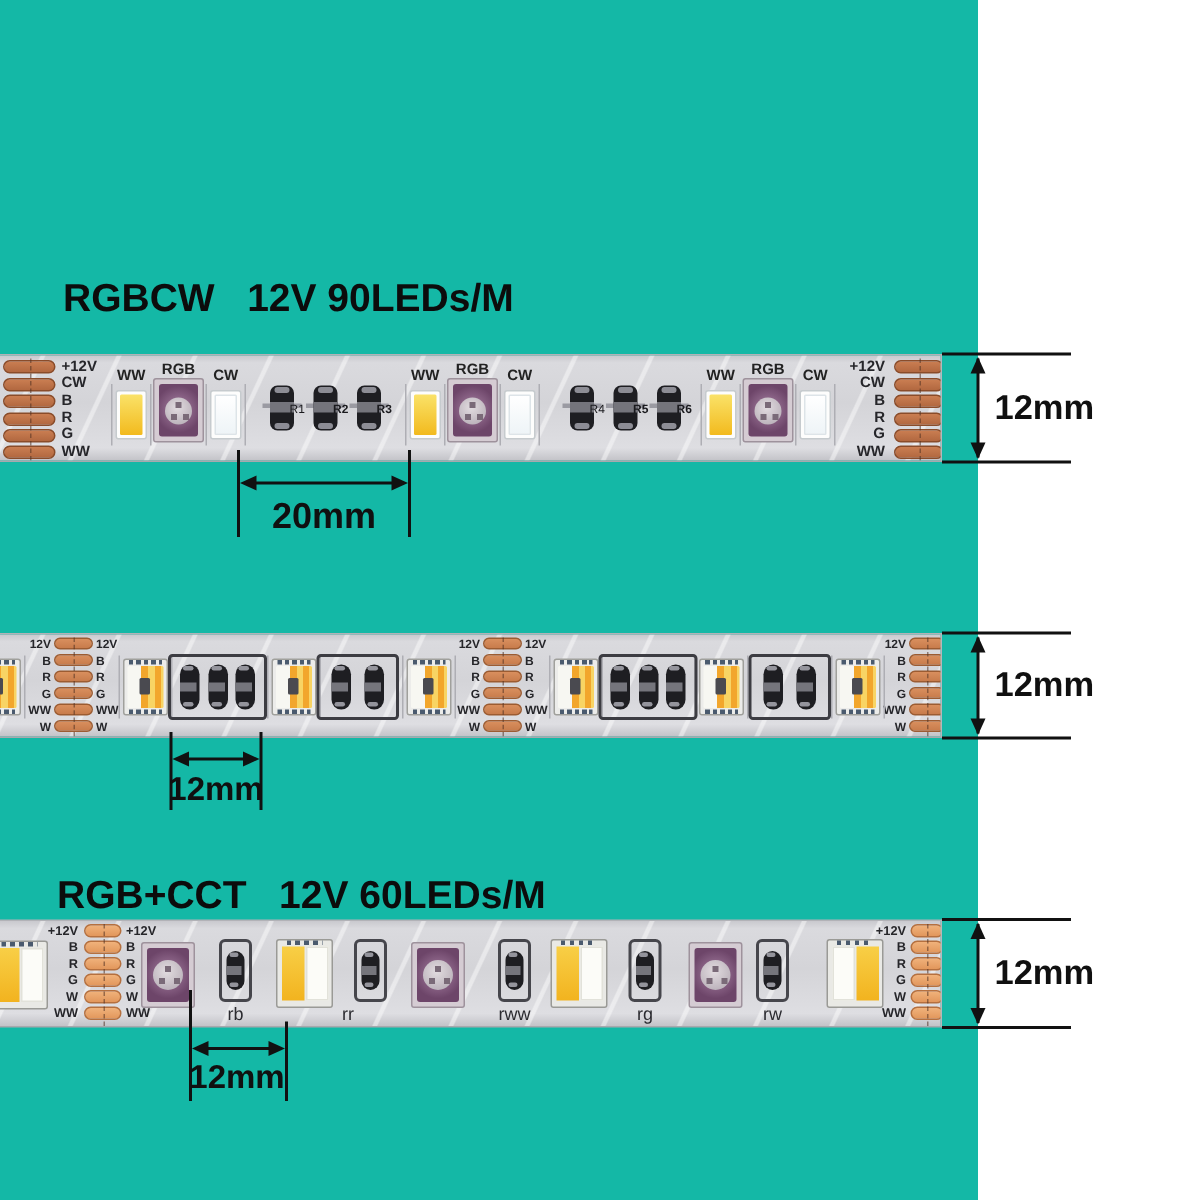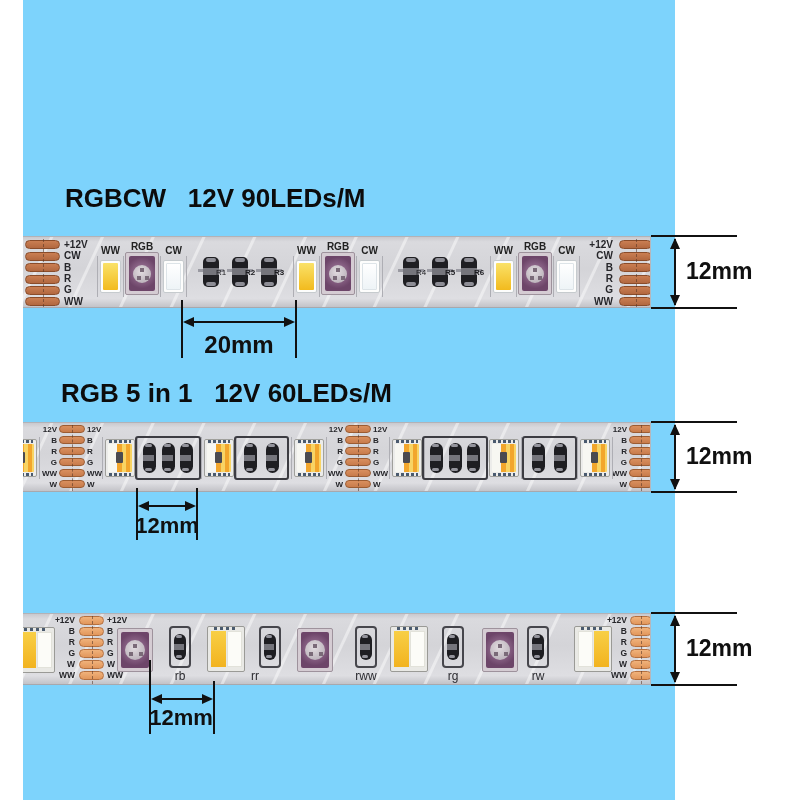--- a/index.html
+++ b/index.html
@@ -1,18 +1,18 @@
 <!DOCTYPE html>
 <html><head>
 <meta charset="utf-8">
 <style>
   * { margin:0; padding:0; box-sizing:border-box; }
   html,body { width:800px; height:800px; background:#fff; overflow:hidden;
     font-family:"Liberation Sans", sans-serif; }
-  .page { position:absolute; left:0; top:0; width:652px; height:800px; background:#7dd3fc;margin-left:23px; }
+  .page { position:absolute; left:0; top:0; width:652px; height:800px; background:#14b8a6; }
   .title { position:absolute; font-weight:bold; font-size:26px; color:#0c0c0c; white-space:pre; }
   .strip { position:absolute; left:0; width:628px; overflow:hidden;
     background:linear-gradient(180deg,#c9c9ce 0,#dadade 7%,#d4d4d8 45%,#dedee2 88%,#c3c3c8 100%);
     border-top:1px solid #b2b2b7; border-bottom:1px solid #a8a8ad; border-right:1px solid #b6b6bb; }
   .strip .sheen { position:absolute; left:0; top:0; width:100%; height:100%; pointer-events:none;
     background:repeating-linear-gradient(115deg, rgba(255,255,255,0) 0 24px,
       rgba(255,255,255,.45) 25px 27px, rgba(255,255,255,0) 28px 46px); }
   .dimline { position:absolute; background:#111; }
   .dimtext { position:absolute; font-weight:bold; color:#101010; }
   .tri { position:absolute; width:0; height:0; }
@@ -169,21 +169,20 @@
 
   <div>
     <div class="dimline" style="left:158px; top:300px; width:2px; height:58px;"></div>
     <div class="dimline" style="left:272px; top:300px; width:2px; height:58px;"></div>
     <div class="dimline" style="left:163px; top:321px; width:106px; height:2px;"></div>
     <div class="tri" style="left:160px; top:317px; border-top:5px solid transparent; border-bottom:5px solid transparent; border-right:11px solid #111;"></div>
     <div class="tri" style="left:261px; top:317px; border-top:5px solid transparent; border-bottom:5px solid transparent; border-left:11px solid #111;"></div>
     <div class="dimtext" style="left:158px; top:331px; width:116px; text-align:center; font-size:24px;">20mm</div>
   </div>
 
-  <div class="title" style="left:38px; top:378px;">RGB 5 in 1   12V 60LEDs/M</div>
   <div class="strip" id="strip-1" style="top:422px; height:70px;">
       <div class="sheen"></div>
       <div style="position: absolute; left: 16px; top: 14px; width: 1px; height: 42px; background: rgb(174, 174, 180);"></div>
       <div style="position: absolute; left: -16px; top: 16px; width: 30px; height: 38px; background: rgb(236, 236, 234); border: 1px solid rgb(160, 160, 156); border-radius: 2px; padding: 2px;">
         <div style="position: absolute; left: 3px; top: 0px; width: 22px; height: 3px; background: repeating-linear-gradient(90deg, rgb(74, 90, 110) 0px, rgb(74, 90, 110) 3px, transparent 3px, transparent 5px);"></div>
         <div style="position: absolute; left: 3px; top: 33px; width: 22px; height: 3px; background: repeating-linear-gradient(90deg, rgb(74, 90, 110) 0px, rgb(74, 90, 110) 3px, transparent 3px, transparent 5px);"></div>
         <div style="position: absolute; left: 2px; top: 4px; width: 24px; height: 28px; border-radius: 1px; background: linear-gradient(90deg, rgb(247, 247, 242) 0px, rgb(247, 247, 242) 38%, rgb(242, 166, 44) 38%, rgb(242, 166, 44) 58%, rgb(248, 212, 100) 58%, rgb(248, 212, 100) 76%, rgb(242, 166, 44) 76%, rgb(242, 166, 44) 92%, rgb(248, 212, 100) 92%, rgb(248, 212, 100) 100%);"></div>
         <div style="position: absolute; left: 10px; top: 12px; width: 7px; height: 11px; background: rgb(74, 74, 80); border-radius: 1px;"></div>
       </div>
       <div style="position: absolute; left: 16px; top: 2px; width: 18px; text-align: right; font-size: 8px; font-weight: bold; color: rgb(38, 38, 42); line-height: 9px;">12V</div>
@@ -356,20 +355,21 @@
 
   <div>
     <div class="dimline" style="left:113px; top:488px; width:2px; height:52px;"></div>
     <div class="dimline" style="left:173px; top:488px; width:2px; height:52px;"></div>
     <div class="dimline" style="left:118px; top:505px; width:52px; height:2px;"></div>
     <div class="tri" style="left:115px; top:501px; border-top:5px solid transparent; border-bottom:5px solid transparent; border-right:11px solid #111;"></div>
     <div class="tri" style="left:162px; top:501px; border-top:5px solid transparent; border-bottom:5px solid transparent; border-left:11px solid #111;"></div>
     <div class="dimtext" style="left:98px; top:513px; width:92px; text-align:center; font-size:22px;">12mm</div>
   </div>
 
+  <div class="title" style="left:38px; top:581px;">RGB+CCT   12V 60LEDs/M</div>
   <div class="strip" id="strip-2" style="top:613px; height:72px;">
       <div class="sheen"></div>
       <div style="position: absolute; left: -6px; top: 13px; width: 38px; height: 46px; background: rgb(233, 233, 229); border: 1px solid rgb(154, 154, 150); border-radius: 2px; padding: 3px;">
         <div style="position: absolute; left: 6px; top: 0px; width: 24px; height: 3px; background: repeating-linear-gradient(90deg, rgb(74, 90, 110) 0px, rgb(74, 90, 110) 3px, transparent 3px, transparent 6px);"></div>
         <div style="position: absolute; left: 3px; top: 4px; width: 15px; height: 36px; background: linear-gradient(rgb(248, 207, 70), rgb(242, 179, 31));"></div>
         <div style="position: absolute; left: 19px; top: 4px; width: 15px; height: 36px; background: rgb(252, 252, 248); border: 1px solid rgb(226, 226, 218);"></div>
       </div>
       <div style="position: absolute; left: 28px; top: 2px; width: 24px; text-align: right; font-size: 8.5px; font-weight: bold; color: rgb(38, 38, 42); line-height: 9.5px;">+12V</div>
       <div style="position: absolute; left: 28px; top: 13px; width: 24px; text-align: right; font-size: 8.5px; font-weight: bold; color: rgb(38, 38, 42); line-height: 9.5px;">B</div>
       <div style="position: absolute; left: 28px; top: 24px; width: 24px; text-align: right; font-size: 8.5px; font-weight: bold; color: rgb(38, 38, 42); line-height: 9.5px;">R</div>

